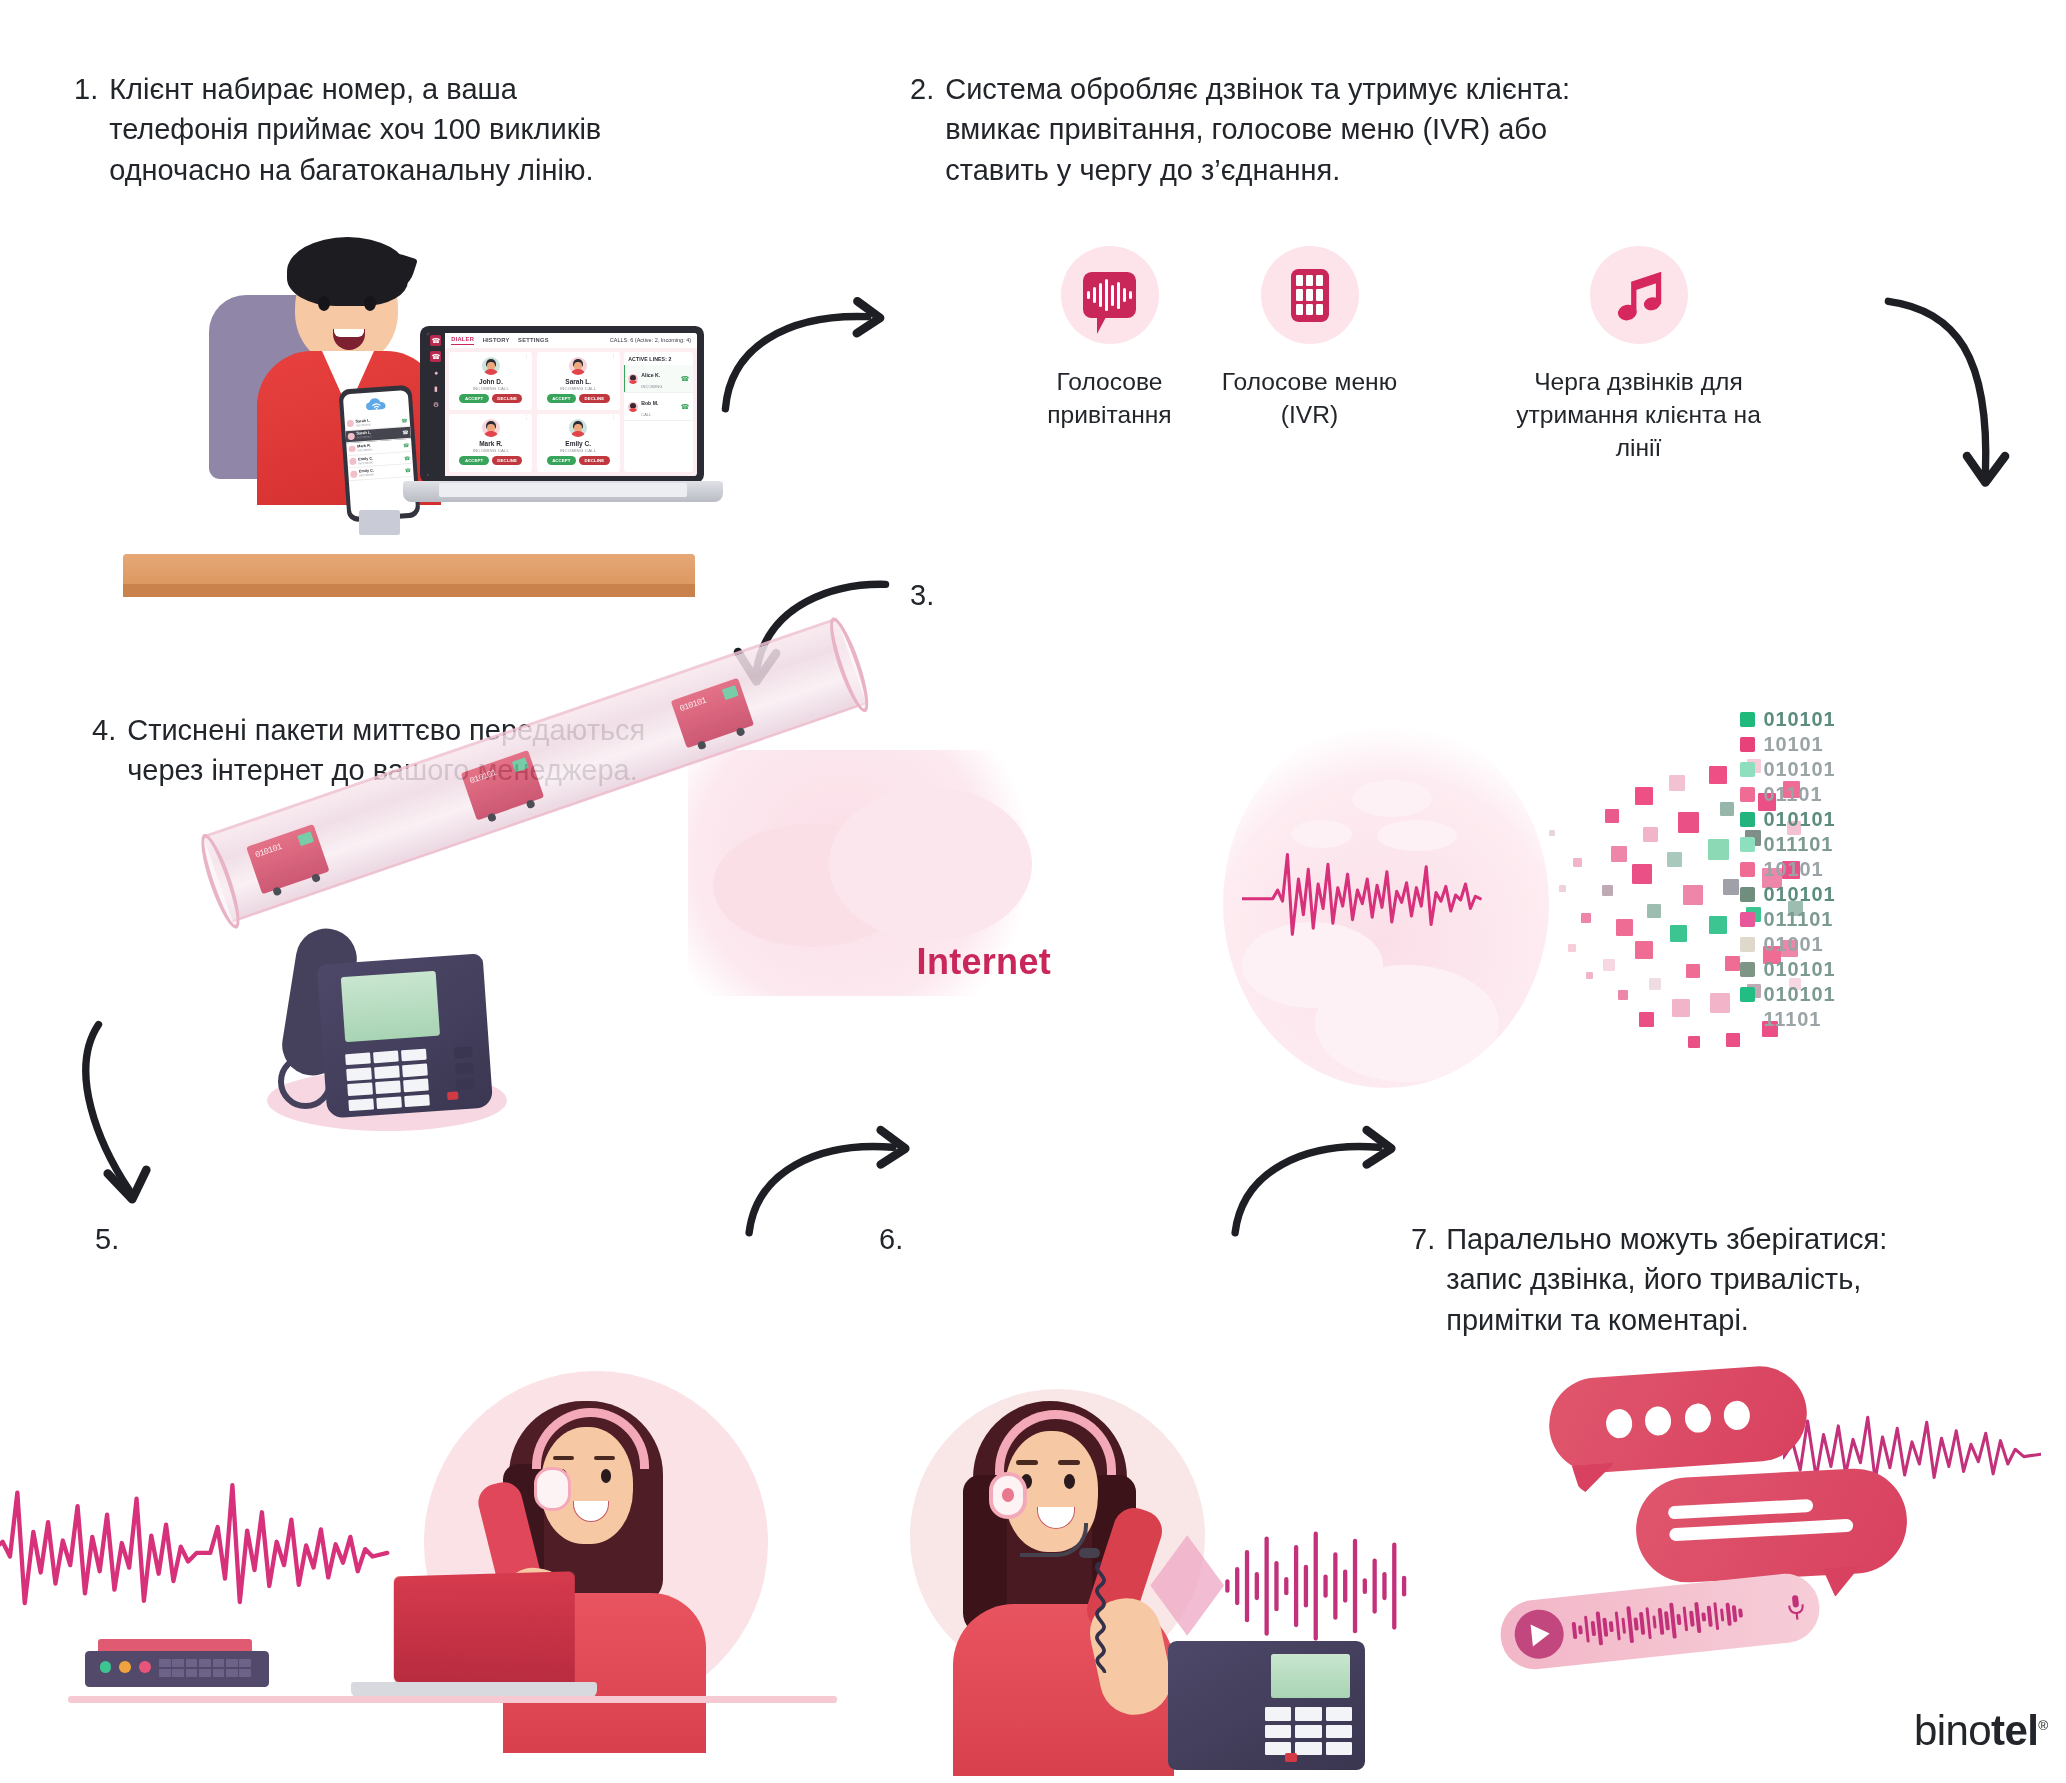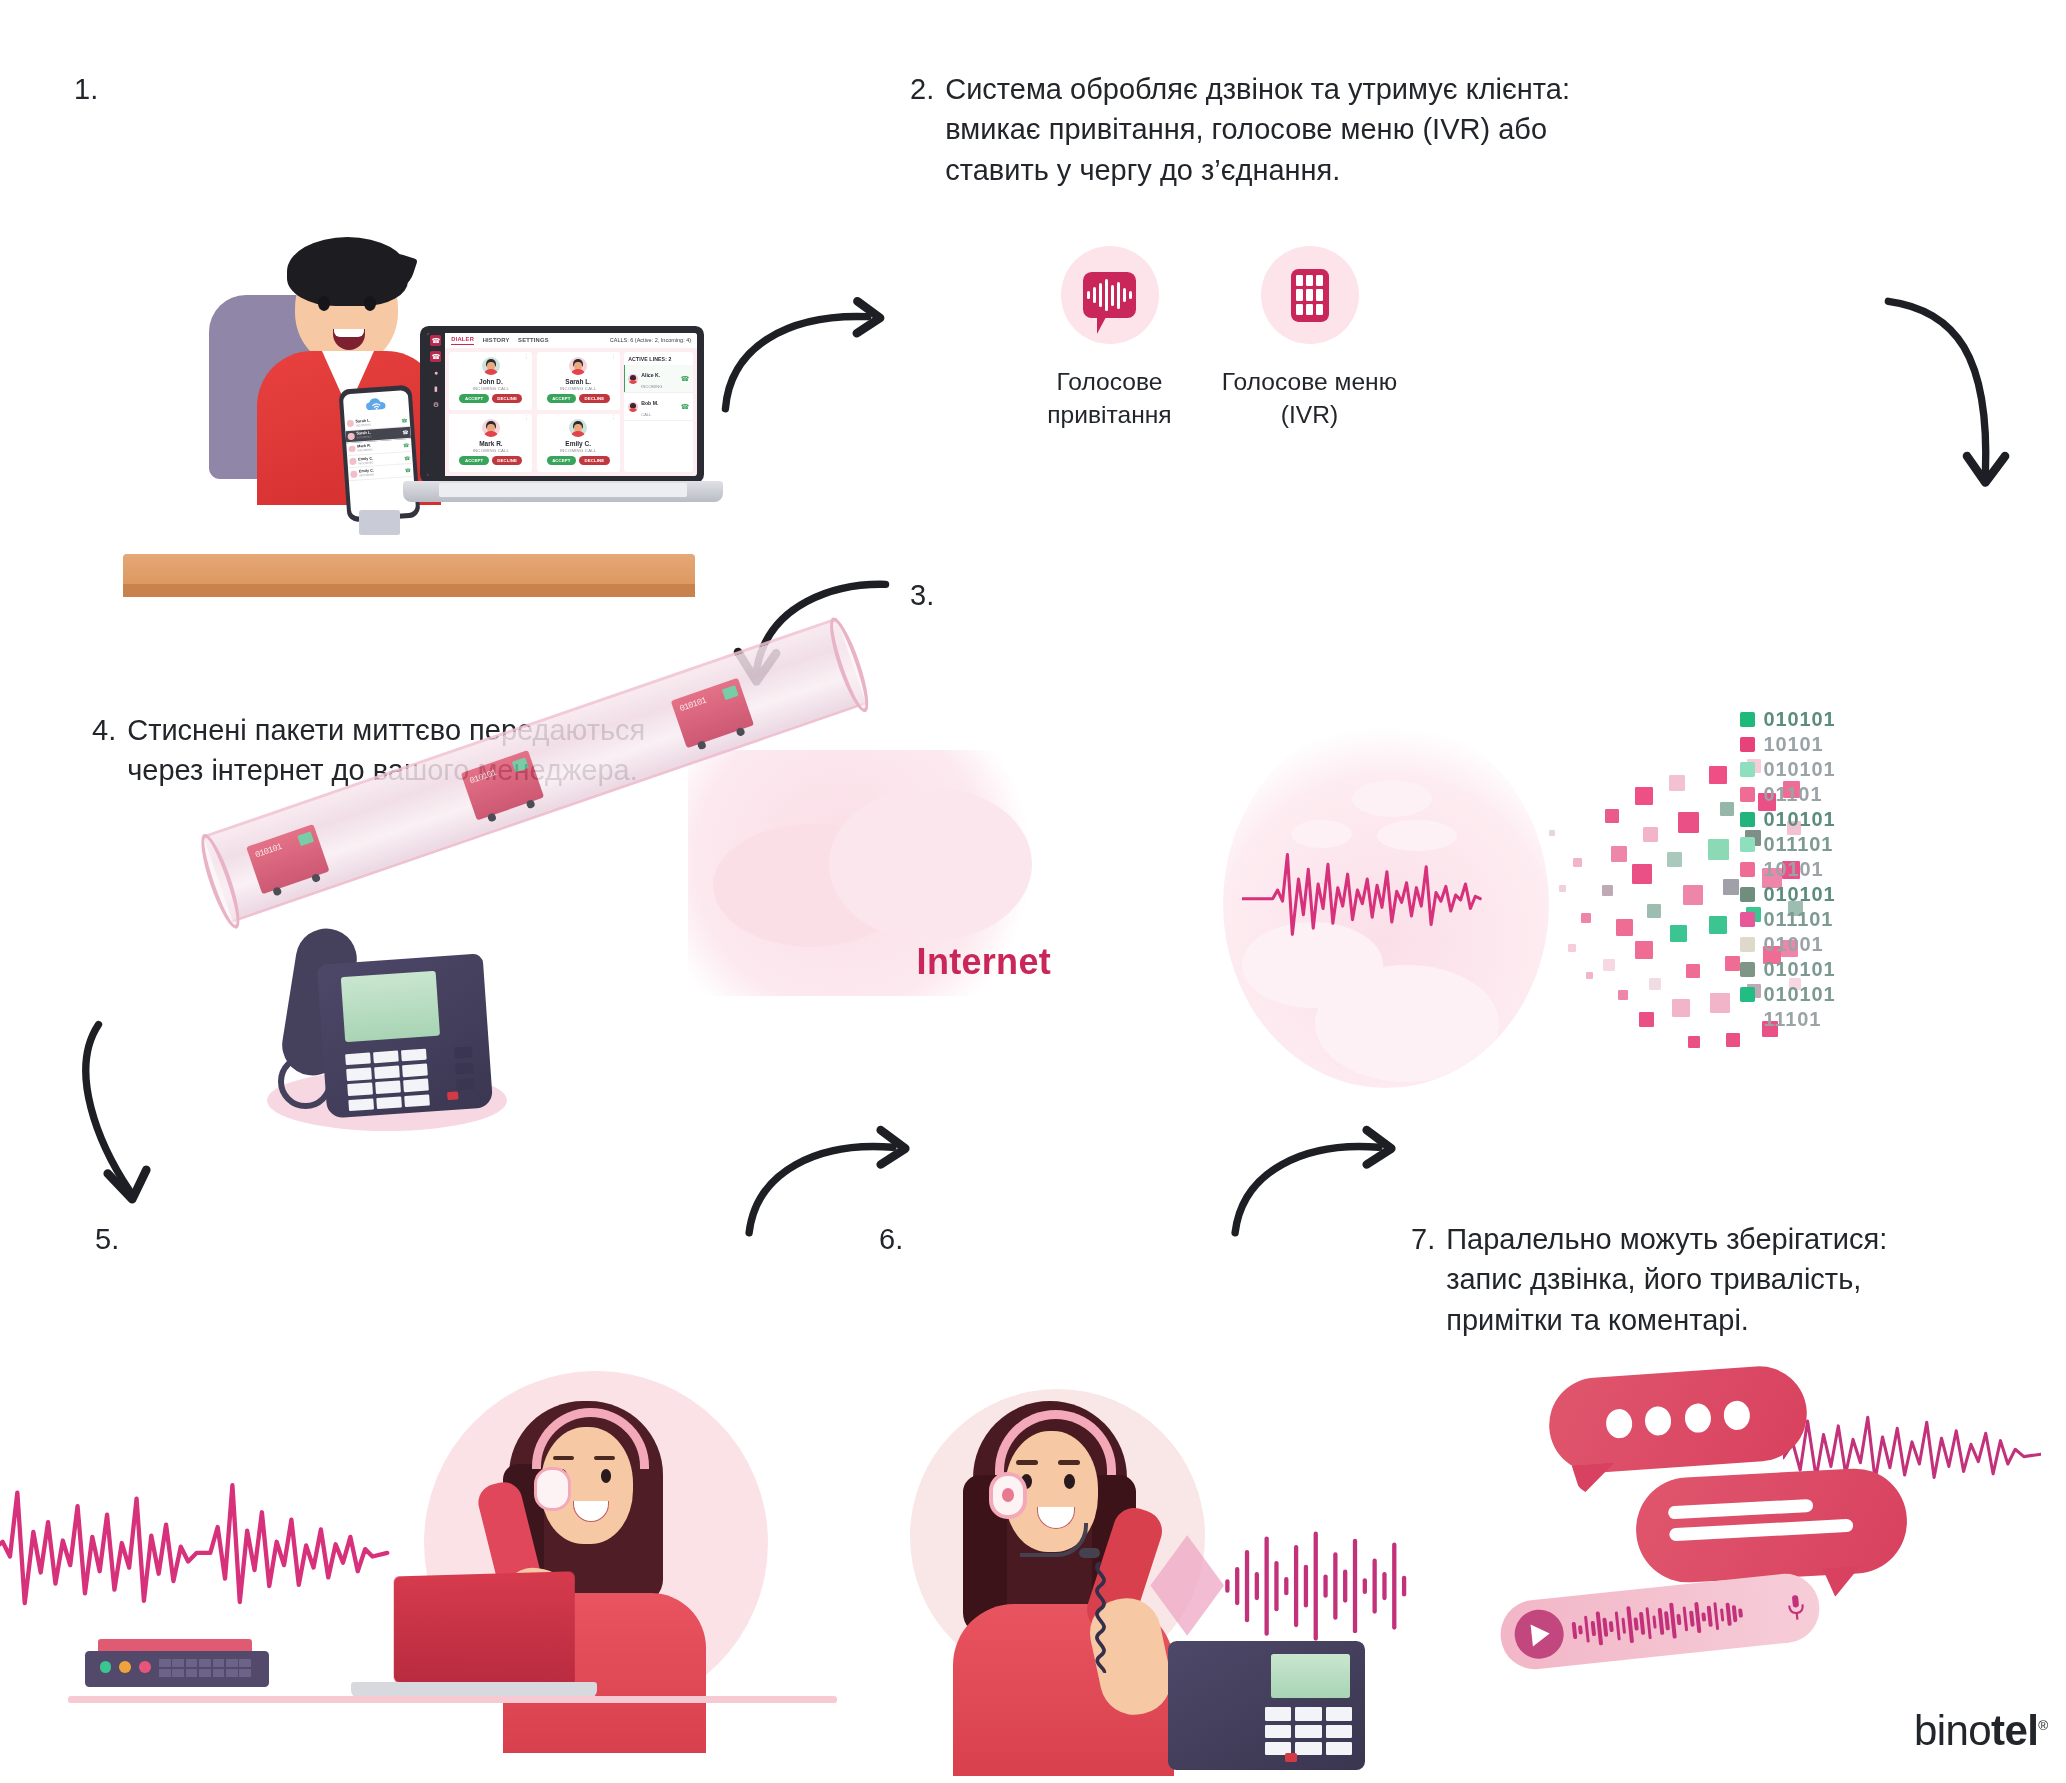--- a/index.html
+++ b/index.html
@@ -284,20 +284,23 @@
   .logo .hv { font-weight: bold; }
   .logo .reg { font-size: 13.5px; vertical-align: super; }
 </style>
 </head>
 <body>
 
 <div id="stage">
 
   <div class="step-wrap" style="left:74px; top:69px; width:726px;">
     <div class="num">1.</div>
+    <div class="body">Клієнт набирає номер, а ваша
+телефонія приймає хоч 100 викликів
+одночасно на багатоканальну лінію.</div>
   </div>
 
   <div class="step-wrap" style="left:910px; top:69px; width:861px;">
     <div class="num">2.</div>
     <div class="body">Система обробляє дзвінок та утримує клієнта:
 вмикає привітання, голосове меню (IVR) або
 ставить у чергу до з’єднання.</div>
   </div>
 
   <div class="scene1">
@@ -496,20 +499,32 @@
           <span></span>
           <span></span>
           <span></span>
           <span></span>
         </div>
     </div>
     <div class="icon-caption">Голосове меню
 (IVR)</div>
   </div>
 
+  <div class="icon-col" style="left:1537px; top:246px;">
+    <div class="icon-blob">
+      <svg class="notes" viewBox="0 0 100 100">
+        <path d="M42 78 V30 L84 16 V62" stroke="#d6275e" stroke-width="9" fill="none" stroke-linecap="round"></path>
+        <path d="M42 30 L84 16 L84 28 L42 42 Z" fill="#d6275e"></path>
+        <ellipse cx="31" cy="79" rx="16" ry="13" fill="#d6275e" transform="rotate(-12 31 79)"></ellipse>
+        <ellipse cx="73" cy="64" rx="14" ry="11" fill="#d6275e" transform="rotate(-12 73 64)"></ellipse>
+      </svg>
+    </div>
+    <div class="icon-caption wide">Черга дзвінків для
+утримання клієнта на лінії</div>
+  </div>
 
   <div class="arrow" style="left:1882px; top:289px;">
     <svg width="154" height="215" viewBox="0 0 250 350">
       <path d="M10 20 C120 35 175 110 168 300" stroke="#1d1f24" stroke-width="12" fill="none" stroke-linecap="round"></path>
       <path d="M138 272 L168 315 L200 272" stroke="#1d1f24" stroke-width="14" fill="none" stroke-linecap="round" stroke-linejoin="round"></path>
     </svg>
   </div>
 
   <div class="step-wrap" style="left:910px; top:575px; width:935px;">
     <div class="num">3.</div>

